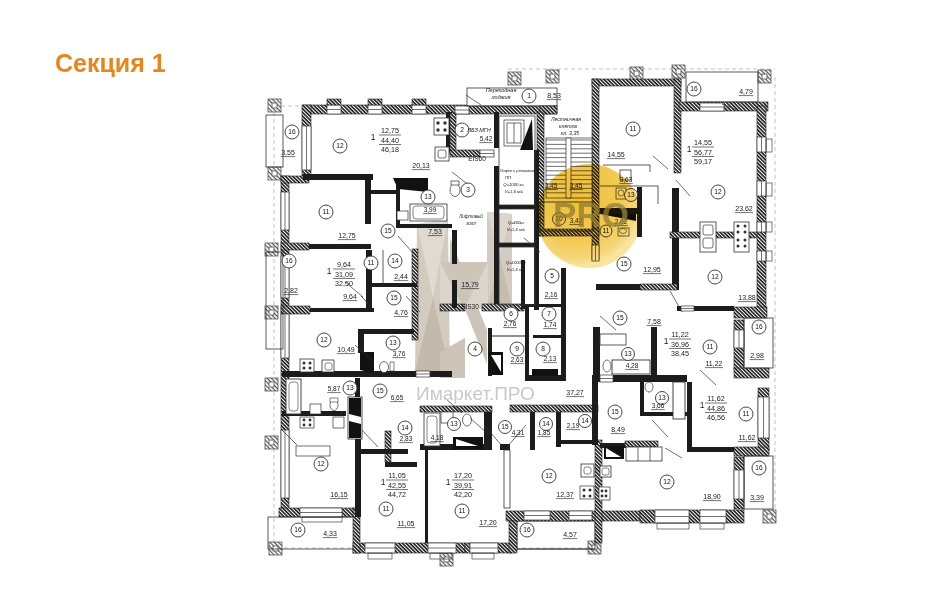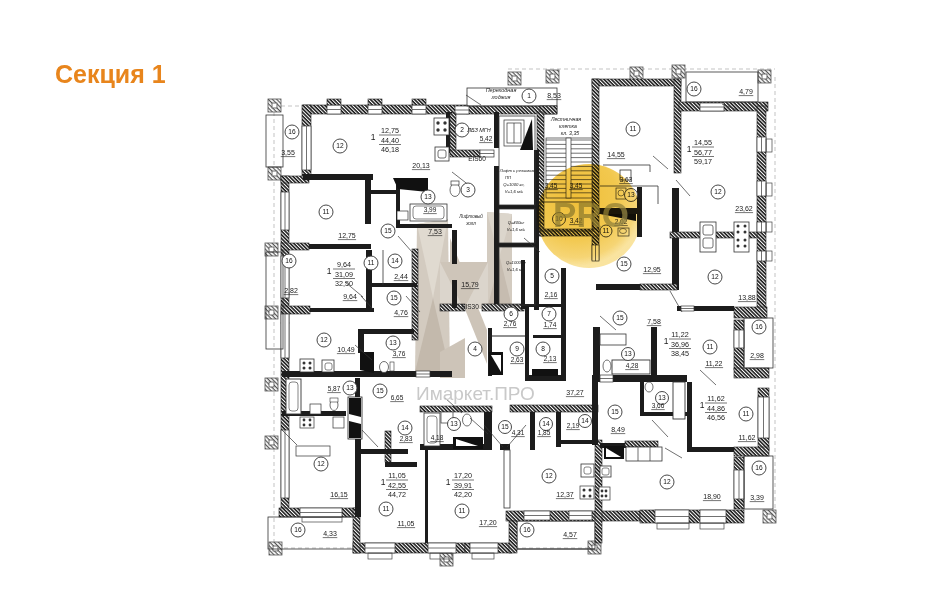--- a/index.html
+++ b/index.html
@@ -1,21 +1,21 @@
 <!DOCTYPE html>
 <html><head><meta charset="utf-8"><style>
 html,body{margin:0;padding:0;background:#fff;width:941px;height:600px;overflow:hidden}
 svg text{font-family:"Liberation Sans",sans-serif}
 .t1{font-family:"Liberation Sans",sans-serif;font-weight:bold;color:#e8851c;font-size:25px;line-height:1.22;margin:0}
 .t2{font-family:"Liberation Sans",sans-serif;font-weight:bold;color:#111;font-size:19px;margin:2px 0 0 0}
 #ttl{position:absolute;left:55px;top:47px}
 </style></head><body>
 
 <div id="ttl">
-    <p class="t1" style="margin-top:12px">Секция 1</p>
+    <p class="t1" style="margin-top:1px">Секция 1</p>
   </div>
 <svg width="941" height="600" viewBox="0 0 941 600">
 <defs>
 <pattern id="ht" width="2.6" height="2.6" patternTransform="rotate(45)" patternUnits="userSpaceOnUse">
         <rect width="2.6" height="2.6" fill="#fff"></rect>
         <rect width="2.6" height="1.55" fill="#161616"></rect>
       </pattern>
 <pattern id="ht2" width="3" height="3" patternTransform="rotate(45)" patternUnits="userSpaceOnUse">
         <rect width="3" height="3" fill="#fff"></rect>
         <rect width="3" height="1.2" fill="#555"></rect>

